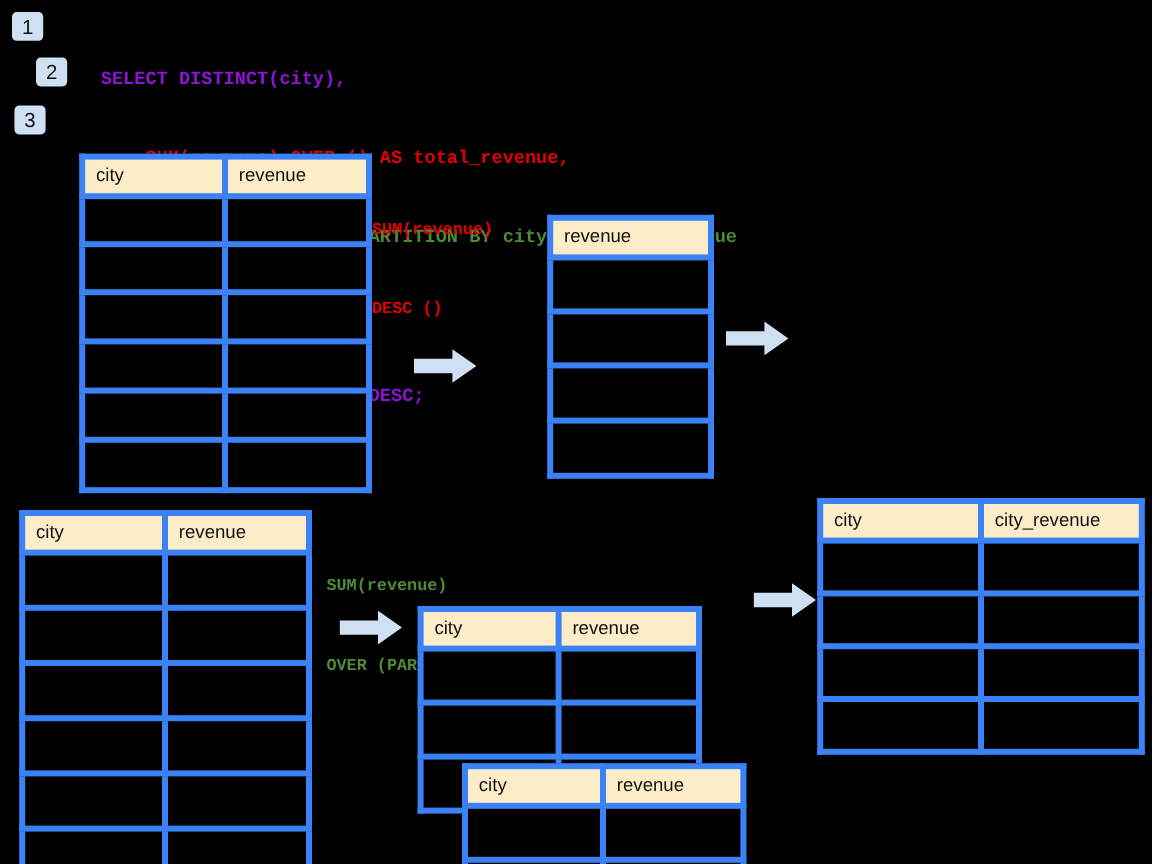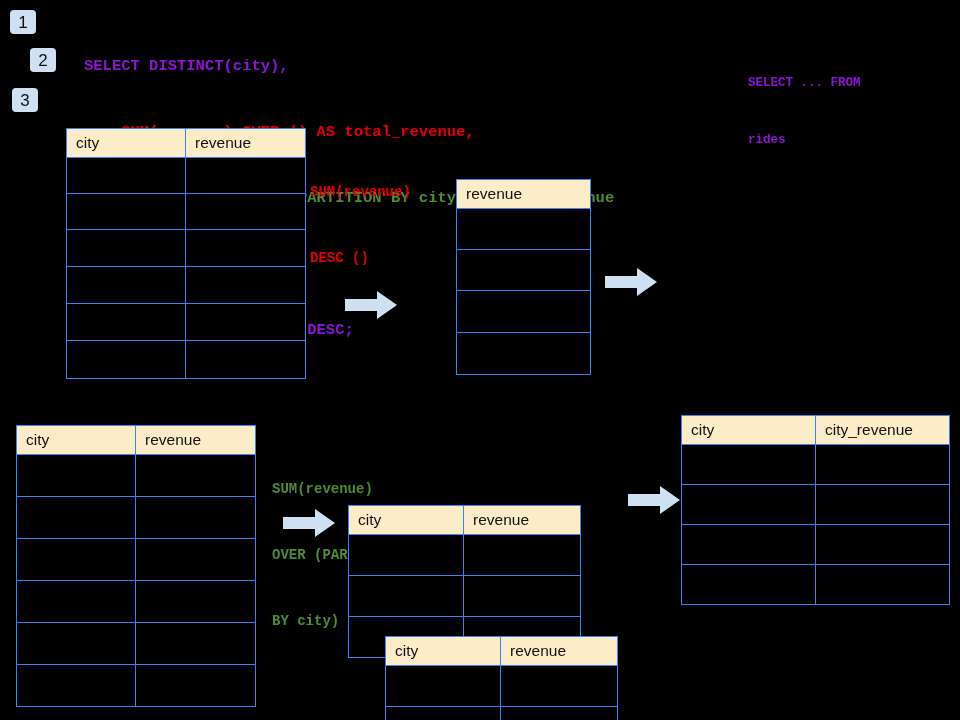--- a/index.html
+++ b/index.html
@@ -69,21 +69,21 @@
   }
 
   
   .tbl {
     position: absolute;
     border-collapse: collapse;
     table-layout: fixed;
     background: #000000;
   }
   .tbl td, .tbl th {
-    border: 1px solid #3b82f6;
+    border: 5px solid #3b82f6;
     padding: 0;
     margin: 0;
   }
   .tbl th {
     background: #fdecc8;
     color: #111111;
     font-family: "Liberation Sans", sans-serif;
     font-size: 15.5px;
     font-weight: normal;
     text-align: left;
@@ -109,34 +109,29 @@
   <div class="step-badge" style="left:12px; top:88px;">3</div>
 
   <div class="sql-block" style="left:84px; top:11px;">
     <div class="sql-line c-purple">SELECT DISTINCT(city),</div>
     <div class="sql-line c-red">    SUM(revenue) OVER () AS total_revenue,</div>
     <div class="sql-line c-green">    SUM(revenue) OVER (PARTITION BY city) as city_revenue</div>
     <div class="sql-line c-purple">  FROM rides</div>
     <div class="sql-line c-purple">  ORDER by city_revenue DESC;</div>
   </div>
 
-  <div class="annot small c-purple" style="left:748px; top:36px;">
-    <div>SELECT ... FROM</div>
-    <div>rides</div>
-  </div>
 
   <div class="annot c-red" style="left:310px; top:137px;">
     <div>SUM(revenue)</div>
     <div>DESC ()</div>
   </div>
 
   <div class="annot c-green" style="left:272px; top:434px;">
     <div>SUM(revenue)</div>
     <div>OVER (PARTITION</div>
-    <div>BY city)</div>
   </div>
 
   <table class="tbl" id="tbl-rides-source-top" style="left:66px; top:128px; width:239px;">
     <colgroup>
         <col style="width:119px">
         <col style="width:120px">
       </colgroup>
     <thead>
       <tr>
         <th>city</th>

